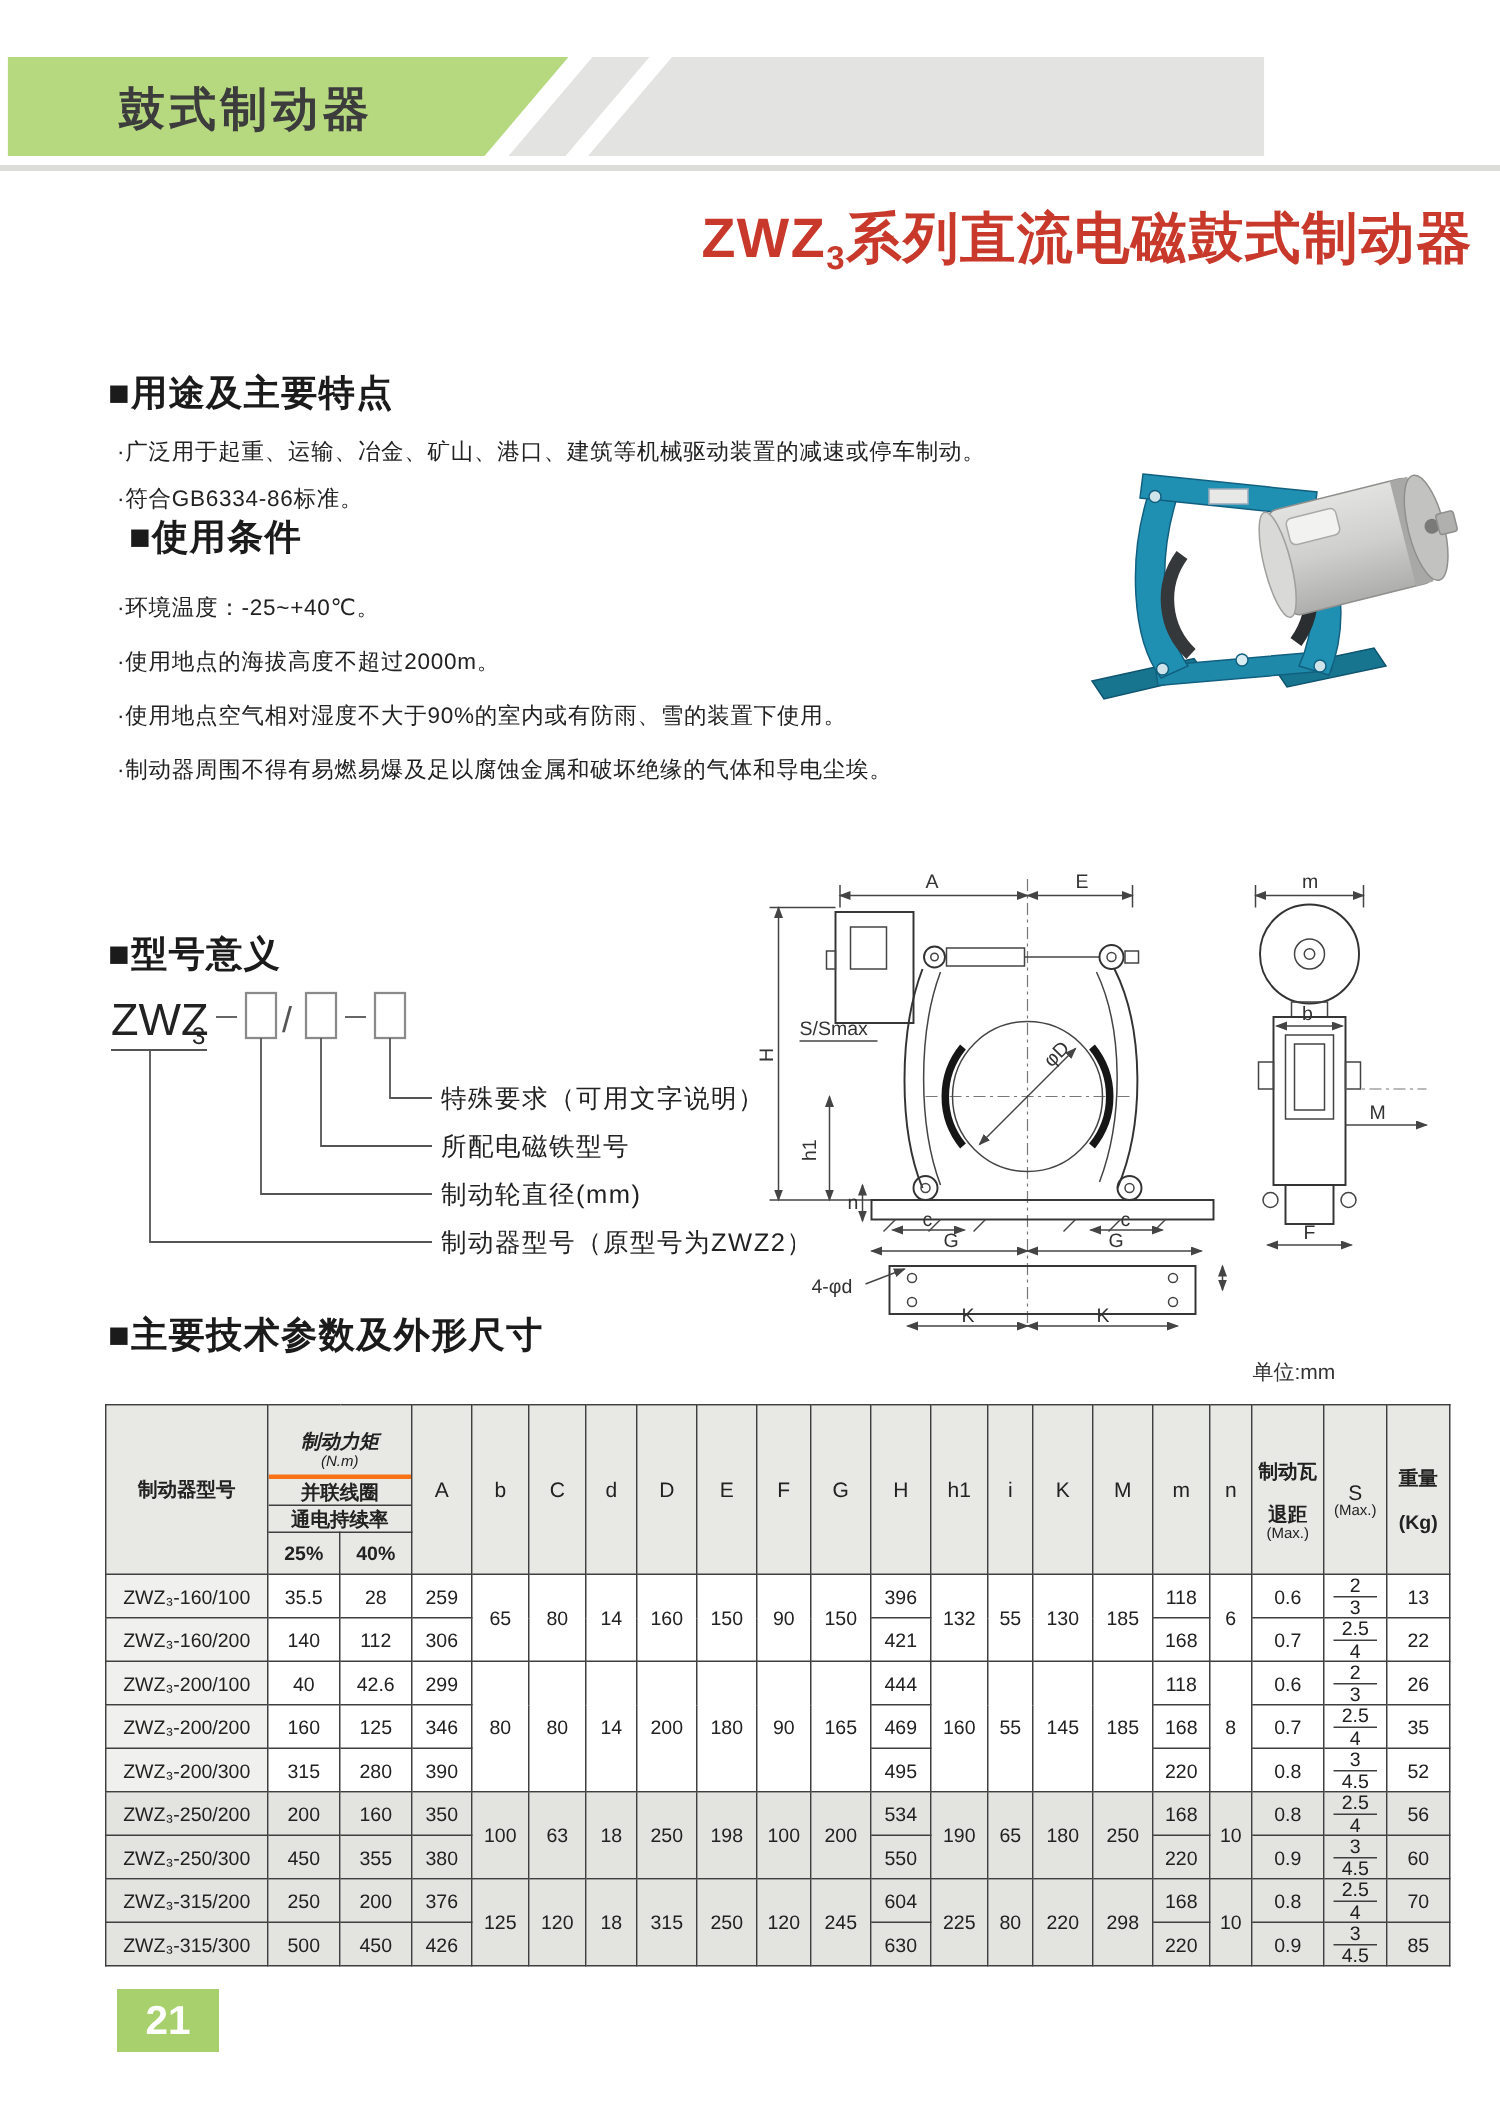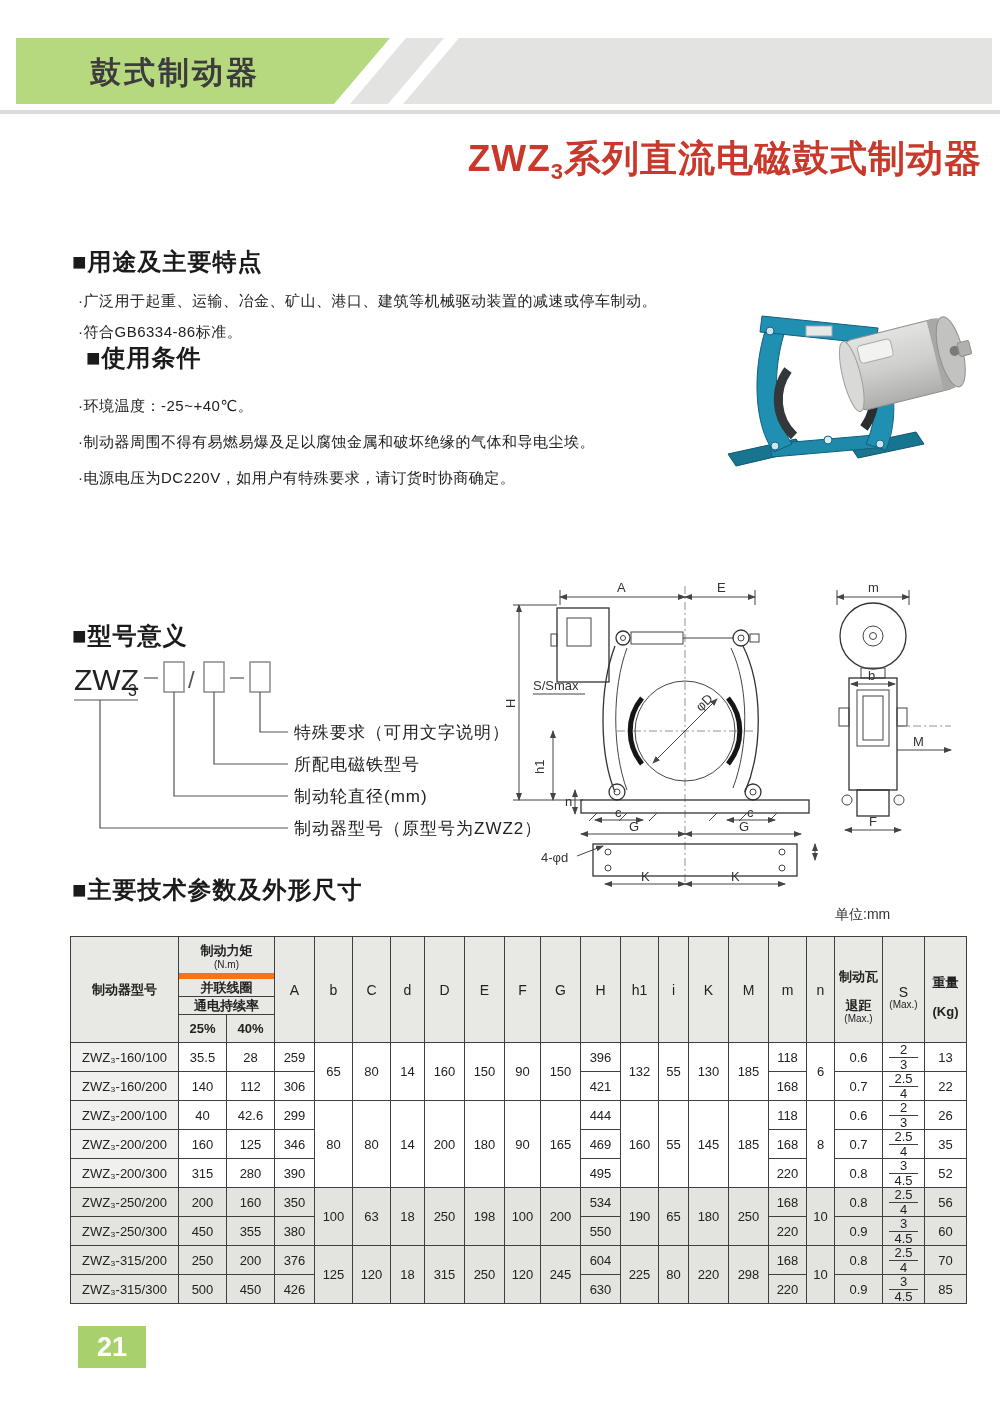--- a/index.html
+++ b/index.html
@@ -4,21 +4,21 @@
 <style>
   :root{
     --band-green:#b6d980; --band-gray:#e3e3e1; --title-red:#c8392b;
     --badge-green:#a8d16e; --row-shade:#e3e3df; --header-gray:#e8e8e5;
   }
   html,body{margin:0;padding:0;}
   body{width:1000px;height:1414px;background:#fff;position:relative;
        font-family:"Liberation Sans","DejaVu Sans",sans-serif;color:#222;overflow:hidden;}
   .abs{position:absolute;}
   
-  .band{top:38px;left:16px;width:976px;height:66px;}
+  .band{top:38px;left:5px;width:838px;height:66px;}
   .band-green{position:absolute;inset:0;background:var(--band-green,#b6d980);
       clip-path:polygon(0 0,374px 0,318px 100%,0 100%);}
   .band-stripe{position:absolute;inset:0;background:var(--band-gray,#e3e3e1);
       clip-path:polygon(390px 0,428px 0,372px 100%,334px 100%);}
   .band-main{position:absolute;inset:0;background:var(--band-gray,#e3e3e1);
       clip-path:polygon(443px 0,100% 0,100% 100%,387px 100%);}
   .band-title{position:absolute;left:74px;top:14px;font-size:31px;font-weight:bold;color:#3c3c3c;letter-spacing:3px;}
   .under-rule{top:110px;left:0;width:1000px;height:4px;background:#dcdcda;}
   
   .doc-title{top:134px;left:72px;width:910px;text-align:right;font-size:37px;font-weight:bold;
@@ -41,21 +41,21 @@
   th,td{border:1px solid #3f3f3f;text-align:center;vertical-align:middle;font-size:13px;padding:0;color:#222;
         overflow:hidden;}
   thead th{background:var(--header-gray,#e8e8e5);font-weight:bold;}
   thead .dim{font-weight:normal;font-size:14px;}
   thead tr.r1{height:66px;} thead tr.r2{height:28px;}
   tbody tr{height:29px;}
   tbody td{background:#fff;}
   tbody td.model{background:#f0f0ee;font-size:13px;}
   tbody tr.shade td{background:var(--row-shade,#e3e3df);}
   .tq{padding:0;}
-  .tq .tq1{border-bottom:6px solid #f97316;height:29px;line-height:14px;padding-top:7px;}
+  .tq .tq1{border-bottom:3px solid #f97316;height:29px;line-height:14px;padding-top:17px;font-style:italic;}
   .tq .tqu{display:block;font-size:10px;font-weight:normal;}
   .tq .tq2{border-bottom:1px solid #3f3f3f;height:17px;line-height:17px;}
   .tq .tq3{height:17px;line-height:17px;}
   .small-line{display:block;font-size:10px;font-weight:normal;line-height:11px;}
   .hline{display:block;line-height:14px;margin-top:15px;}
   .s-cell{padding:0;}
   .s-top{border-bottom:1px solid #3f3f3f;line-height:14px;width:70%;margin:0 auto;}
   .s-bot{line-height:13px;}
   
   .badge{top:1326px;left:78px;width:68px;height:42px;background:var(--badge-green,#a8d16e);
@@ -123,22 +123,23 @@
     <ellipse cx="150" cy="86" rx="9" ry="36" fill="#d9d9d7" stroke="#9f9f9d"></ellipse>
     <rect x="162" y="58" width="34" height="18" rx="4" fill="#f2f2f0" stroke="#aaa"></rect>
     <circle cx="256" cy="86" r="5" fill="#7a7a78"></circle>
     <rect x="260" y="79" width="12" height="14" rx="2" fill="#b0b0ae" stroke="#8f8f8d"></rect>
   </g>
 </svg>
 
 <div class="abs heading cond">■使用条件</div>
 <div class="abs bullets cond-b">
   <div>·环境温度：-25~+40℃。</div>
+  <div>·使用地点的海拔高度不超过2000m。</div>
+  <div>·使用地点空气相对湿度不大于90%的室内或有防雨、雪的装置下使用。</div>
   <div>·制动器周围不得有易燃易爆及足以腐蚀金属和破坏绝缘的气体和导电尘埃。</div>
-  <div>·电源电压为DC220V，如用户有特殊要求，请订货时协商确定。</div>
 </div>
 
 <div class="abs heading mm-head">■型号意义</div>
 <svg class="abs mmsvg" style="top:648px;left:60px;" width="470" height="200" viewBox="0 0 470 200">
   <text x="14" y="42" font-size="30" fill="#222">ZWZ</text>
   <text x="68" y="48" font-size="16" fill="#222">3</text>
   <line x1="14" y1="52" x2="78" y2="52" class="ln"></line>
   <line x1="84" y1="30" x2="98" y2="30" class="ln"></line>
   <rect x="104" y="14" width="20" height="30" class="bx"></rect>
   <text x="128" y="40" font-size="24" fill="#555">/</text>

